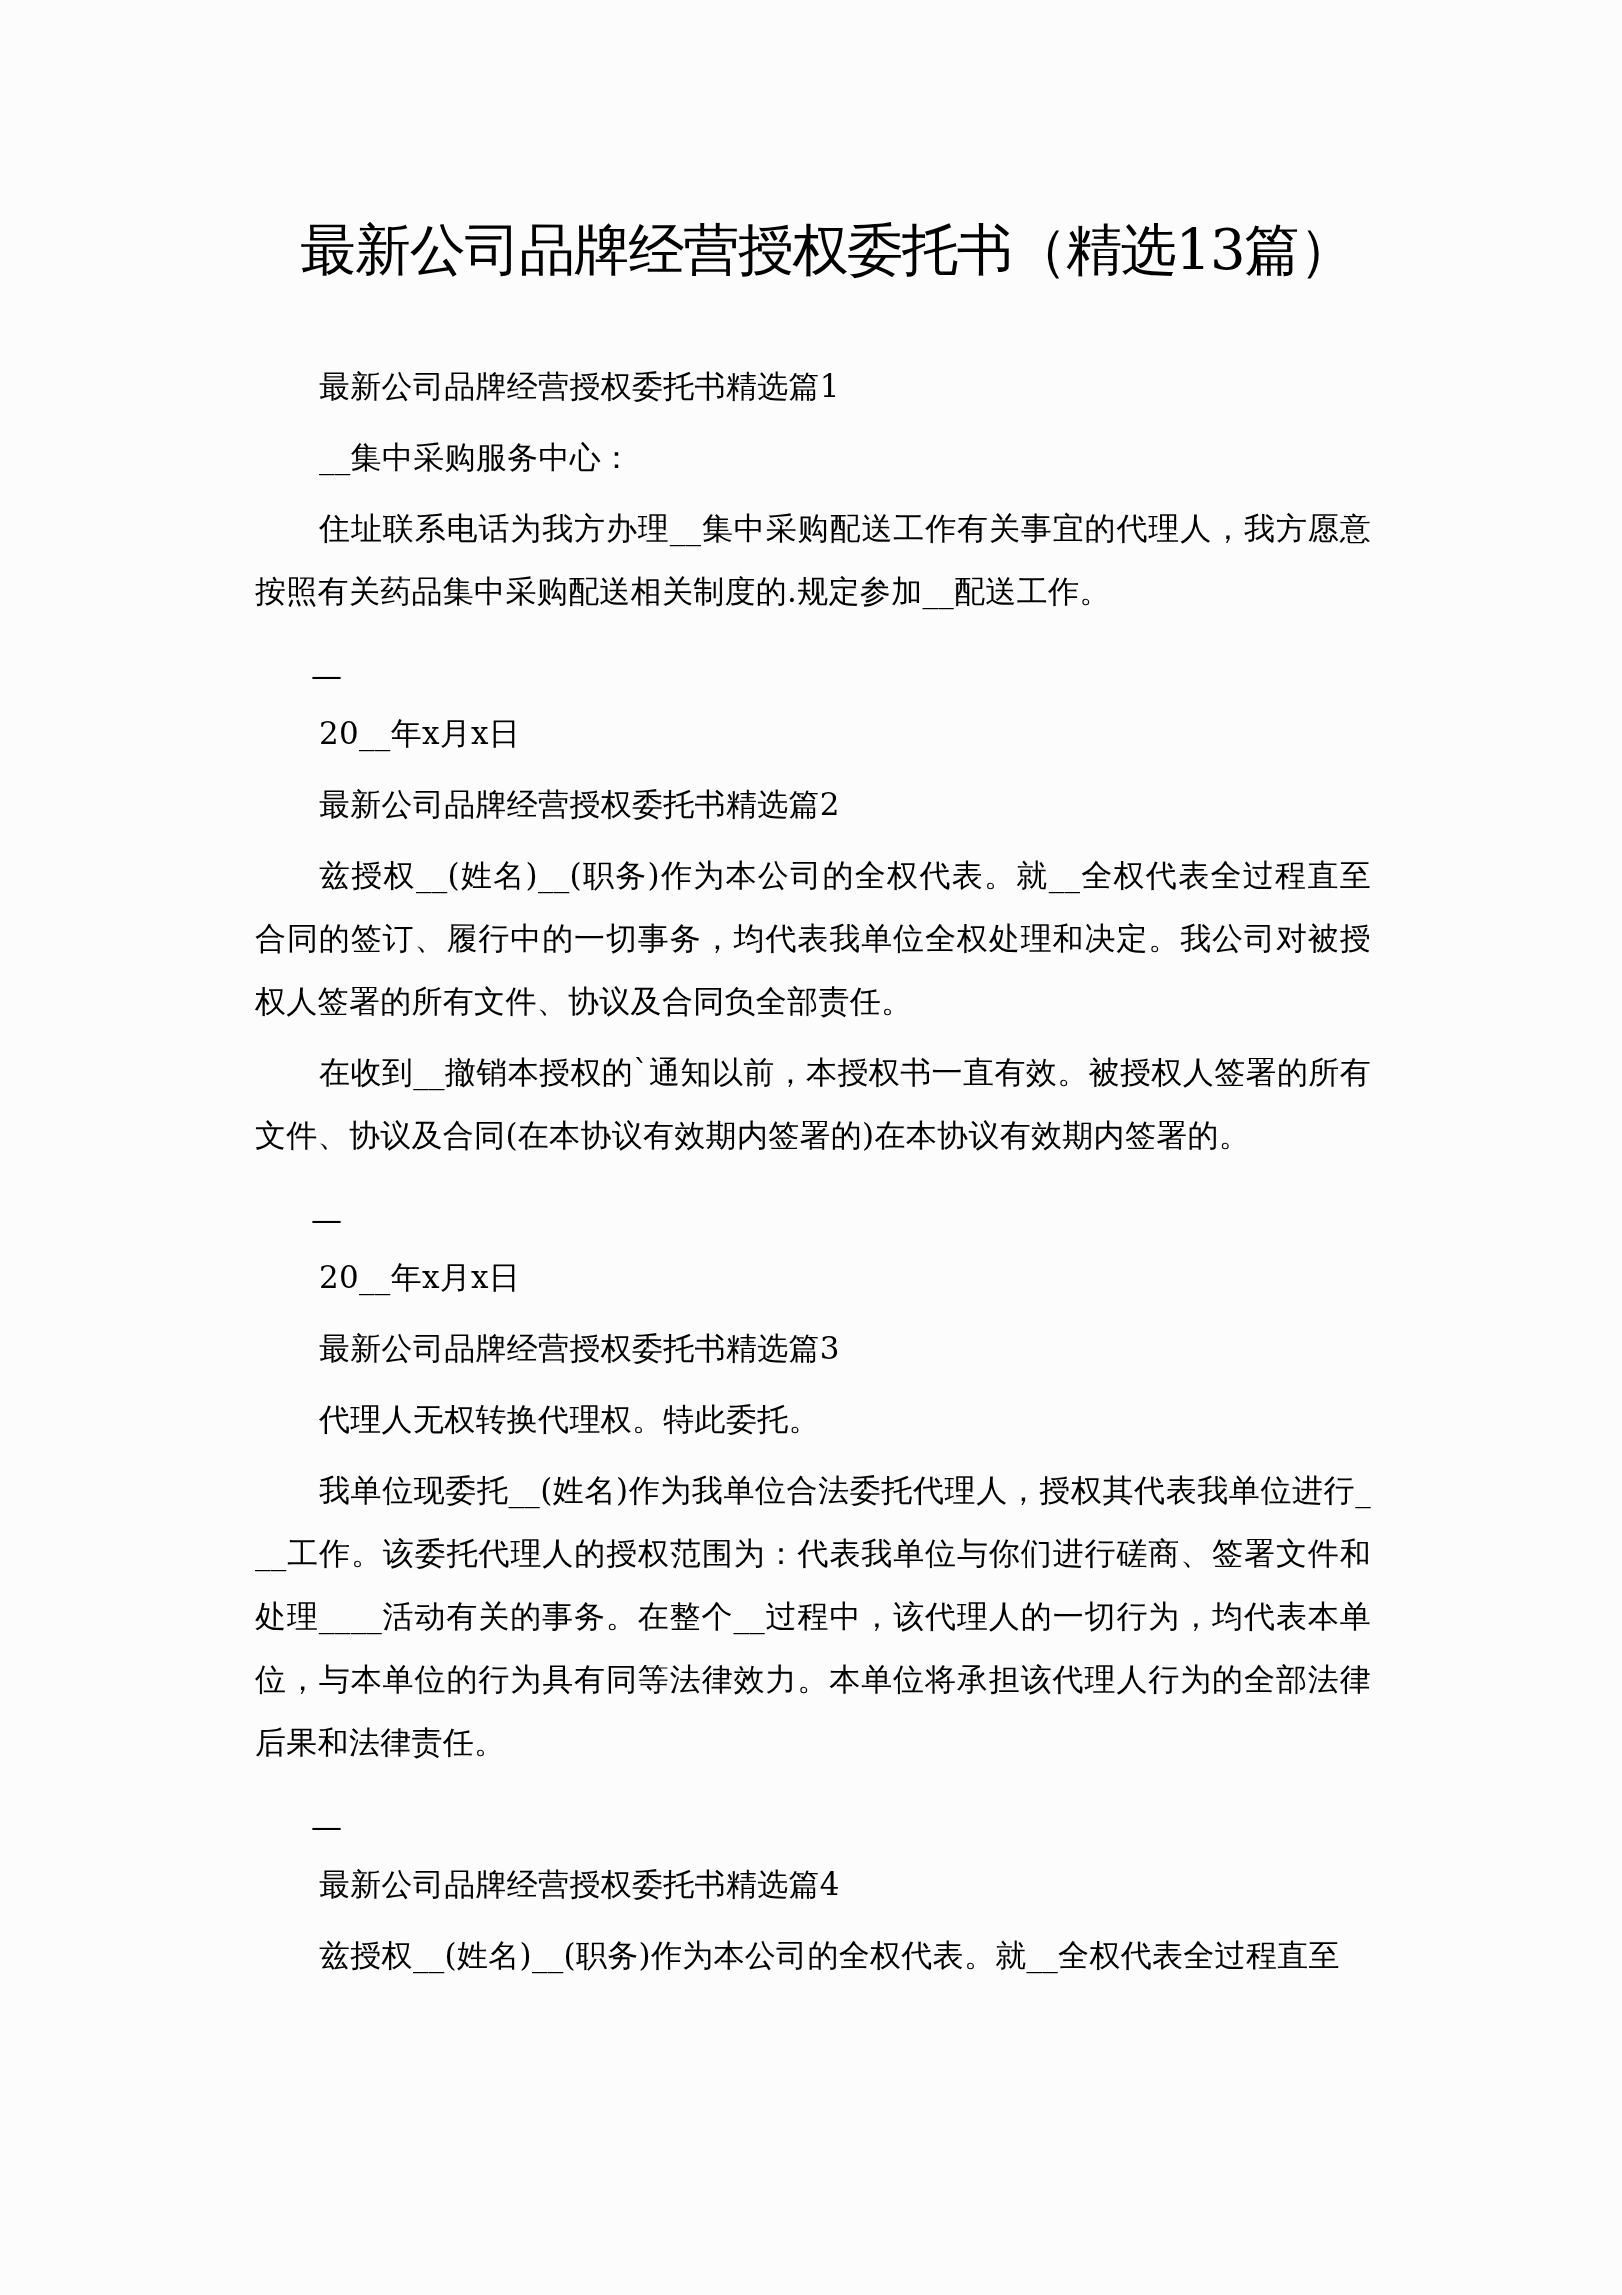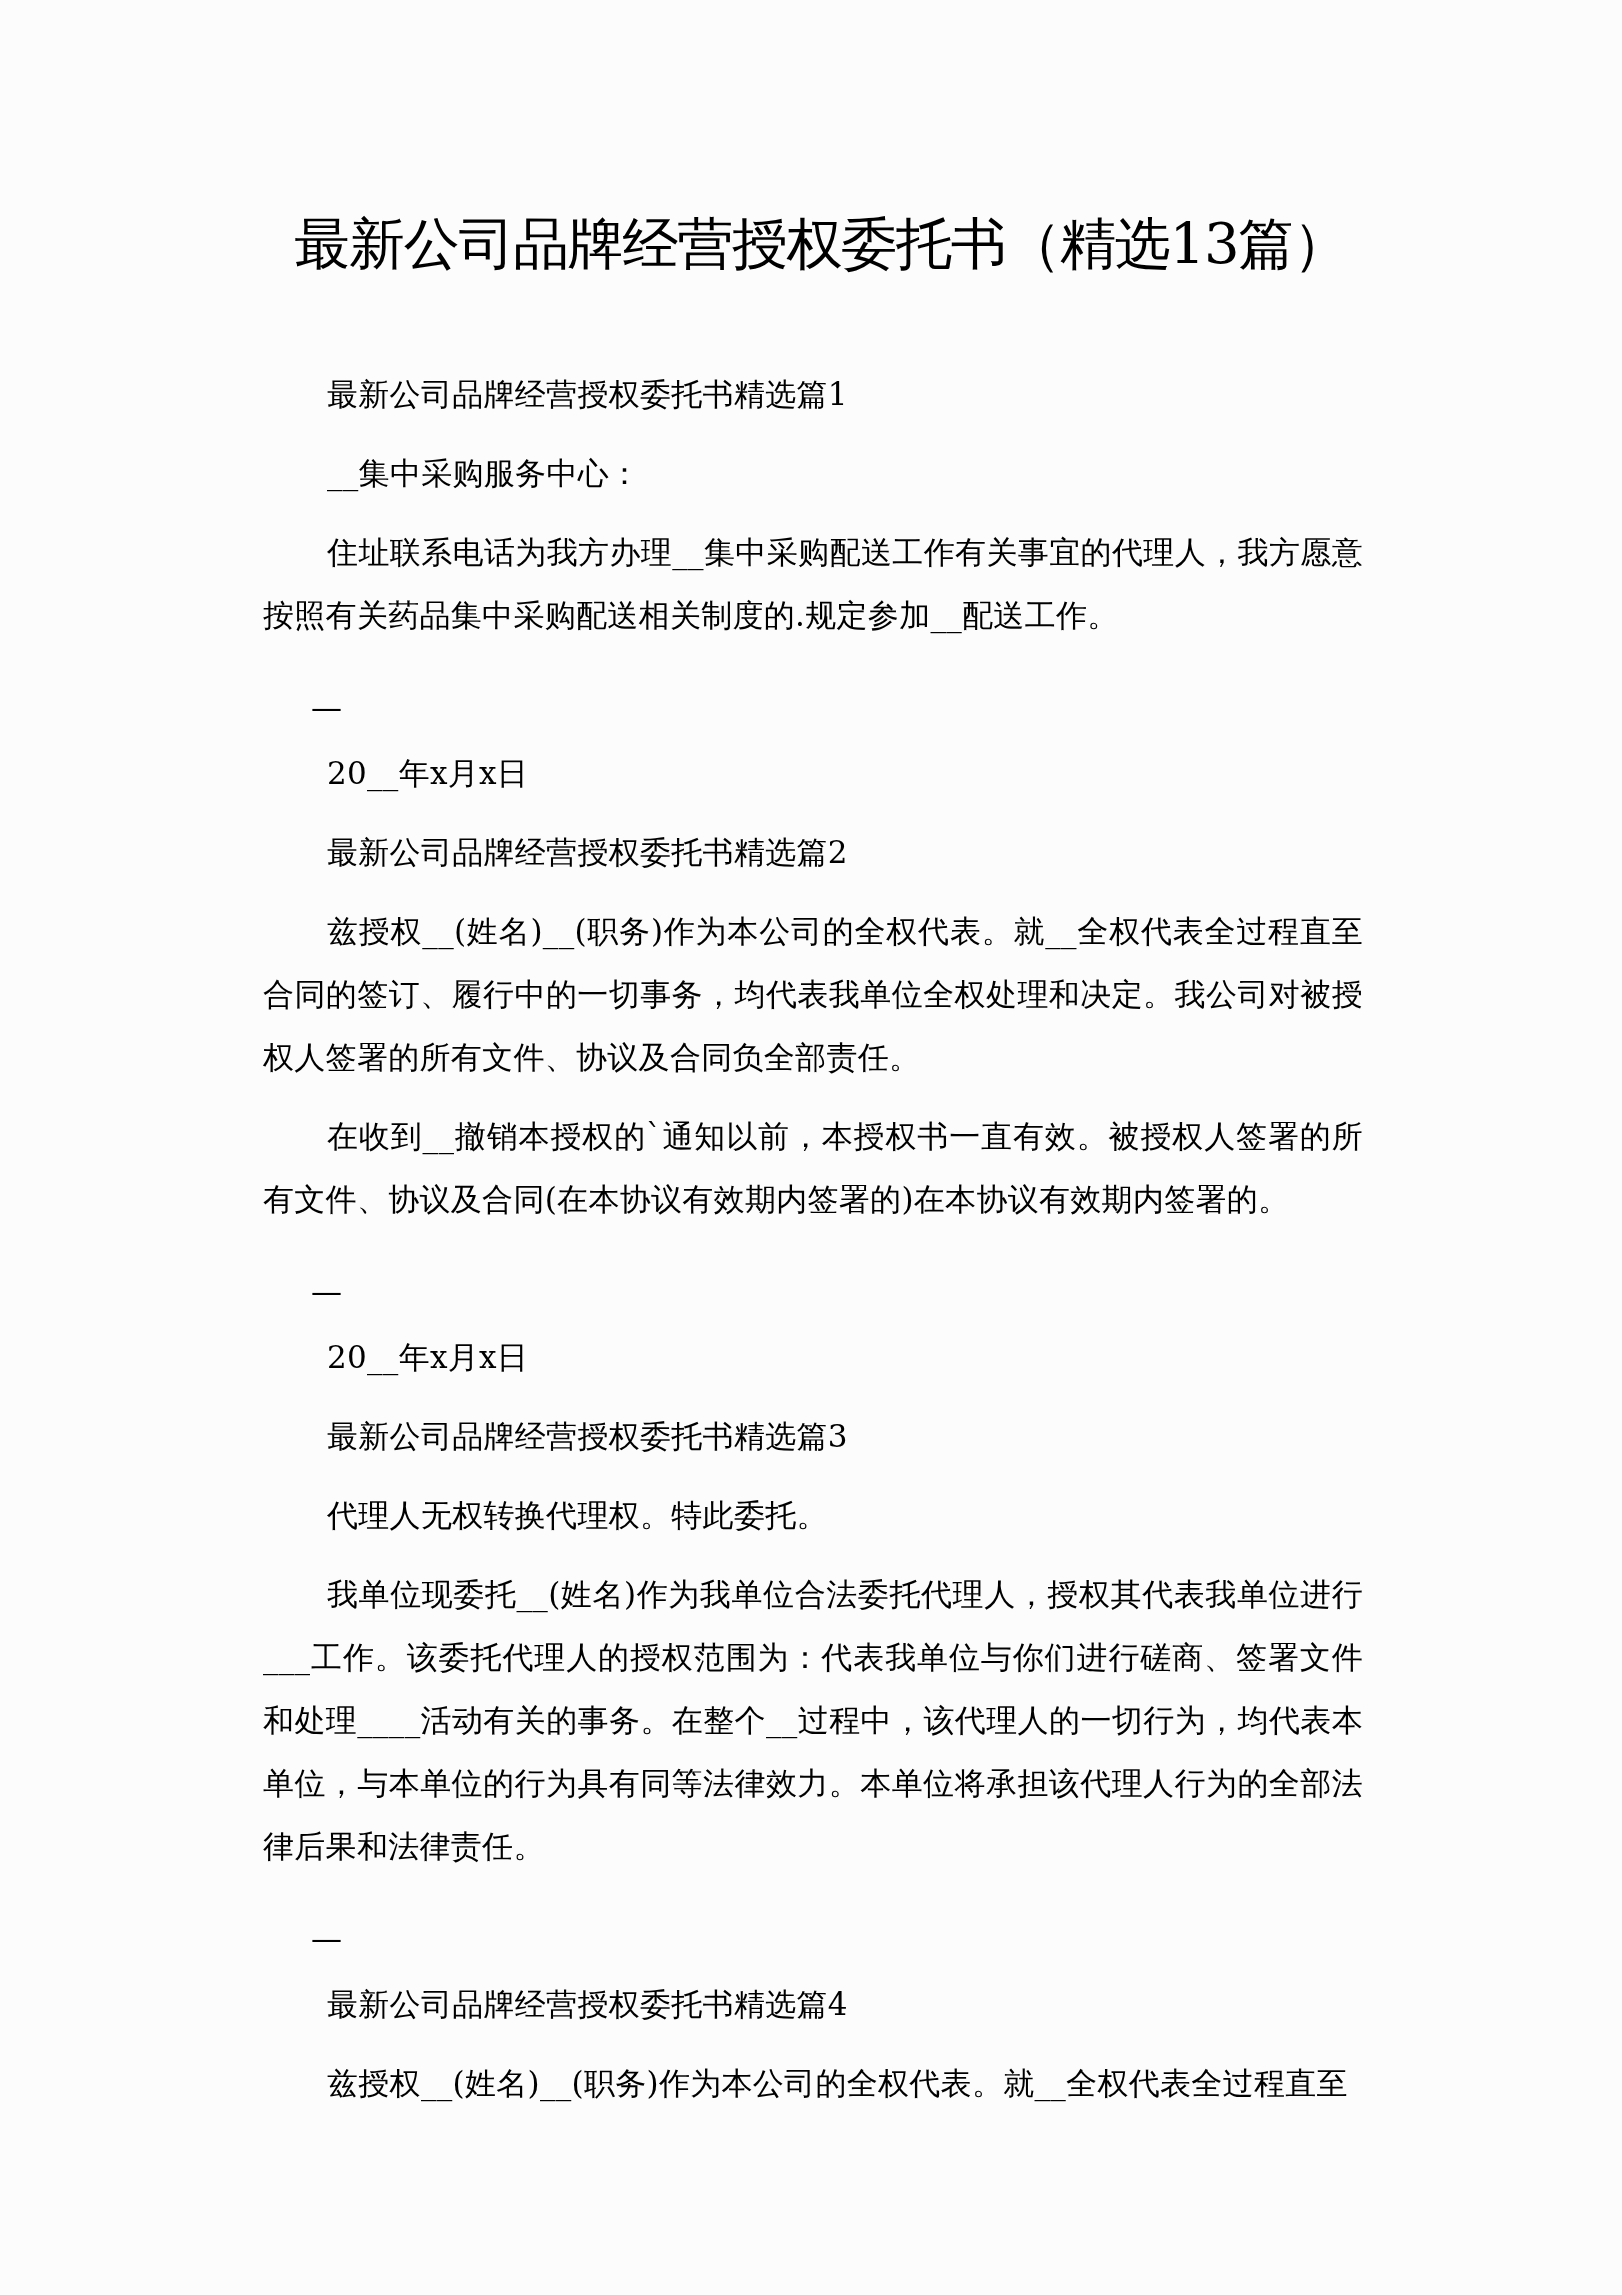--- a/index.html
+++ b/index.html
@@ -24,33 +24,33 @@
     .doc-title {
       position: absolute;
       left: 0;
       top: 196px;
       width: 1132px;
       text-align: center;
       font-size: 56px;
       line-height: 79px;
       letter-spacing: -1.3px;
       white-space: nowrap;
-      margin: 8px;
+      margin: 14px;
       font-weight: normal;
     }
     .body {
       position: absolute;
       left: 0;
       top: 347px;
       width: 1132px;
     }
     .p {
       font-size: 31px;
       line-height: 63px;
-      margin: 16px;
+      margin: 8px;
       text-align: justify;
       text-align-last: left;
       letter-spacing: 0.3px;
       white-space: pre-wrap;
       word-break: break-all;
     }
     .indent { text-indent: 64px; }
     .dash-line {
       height: 63px;
       position: relative;

